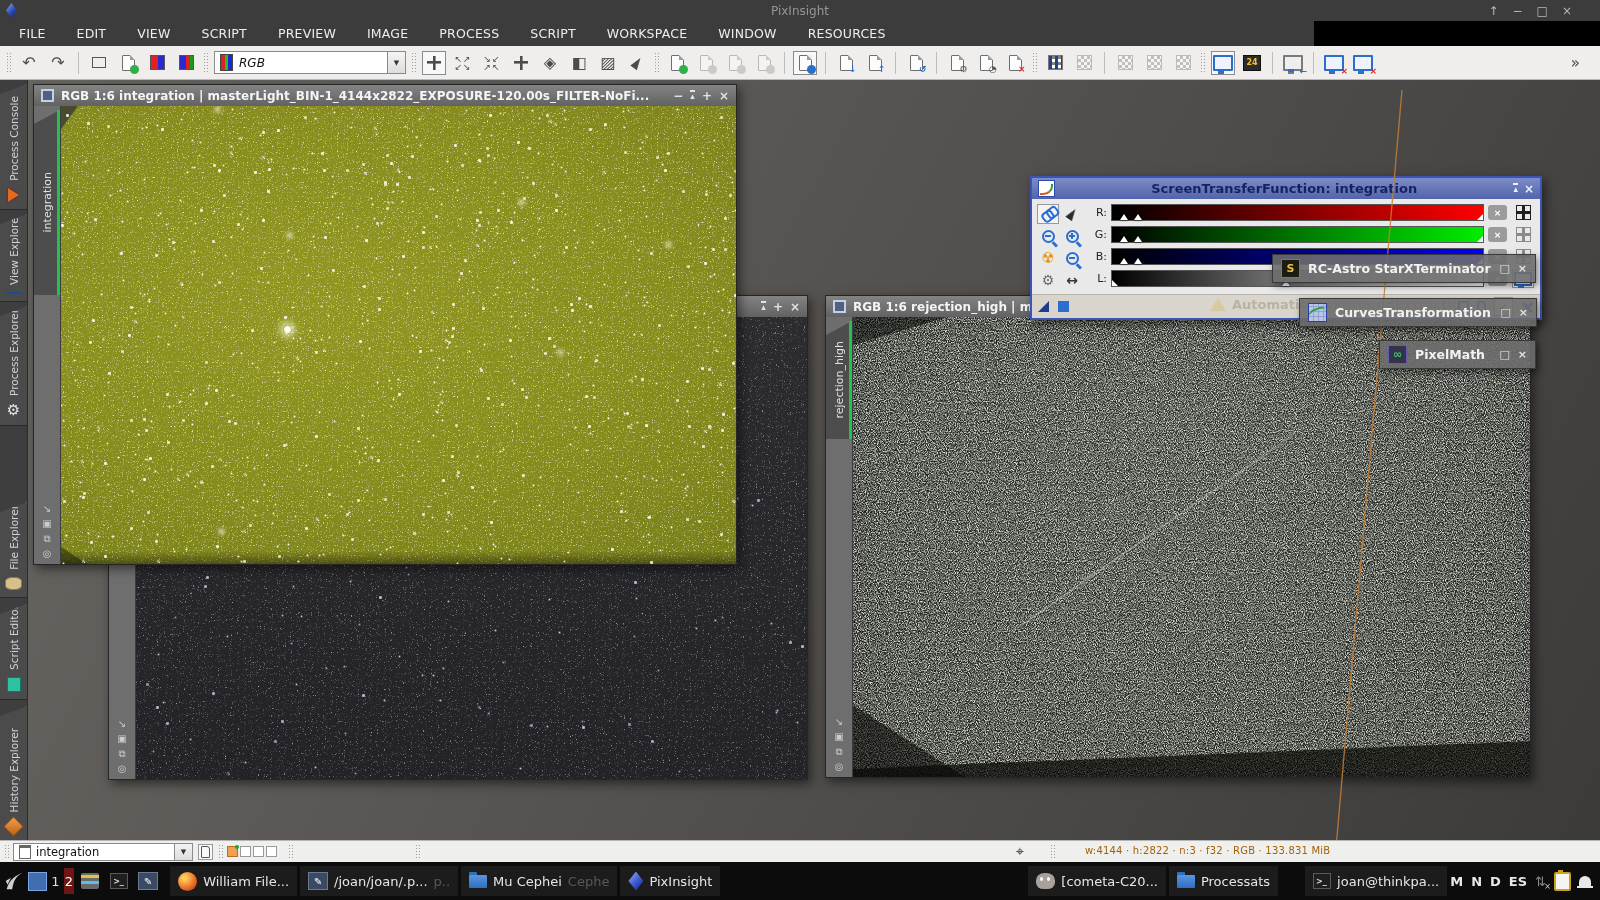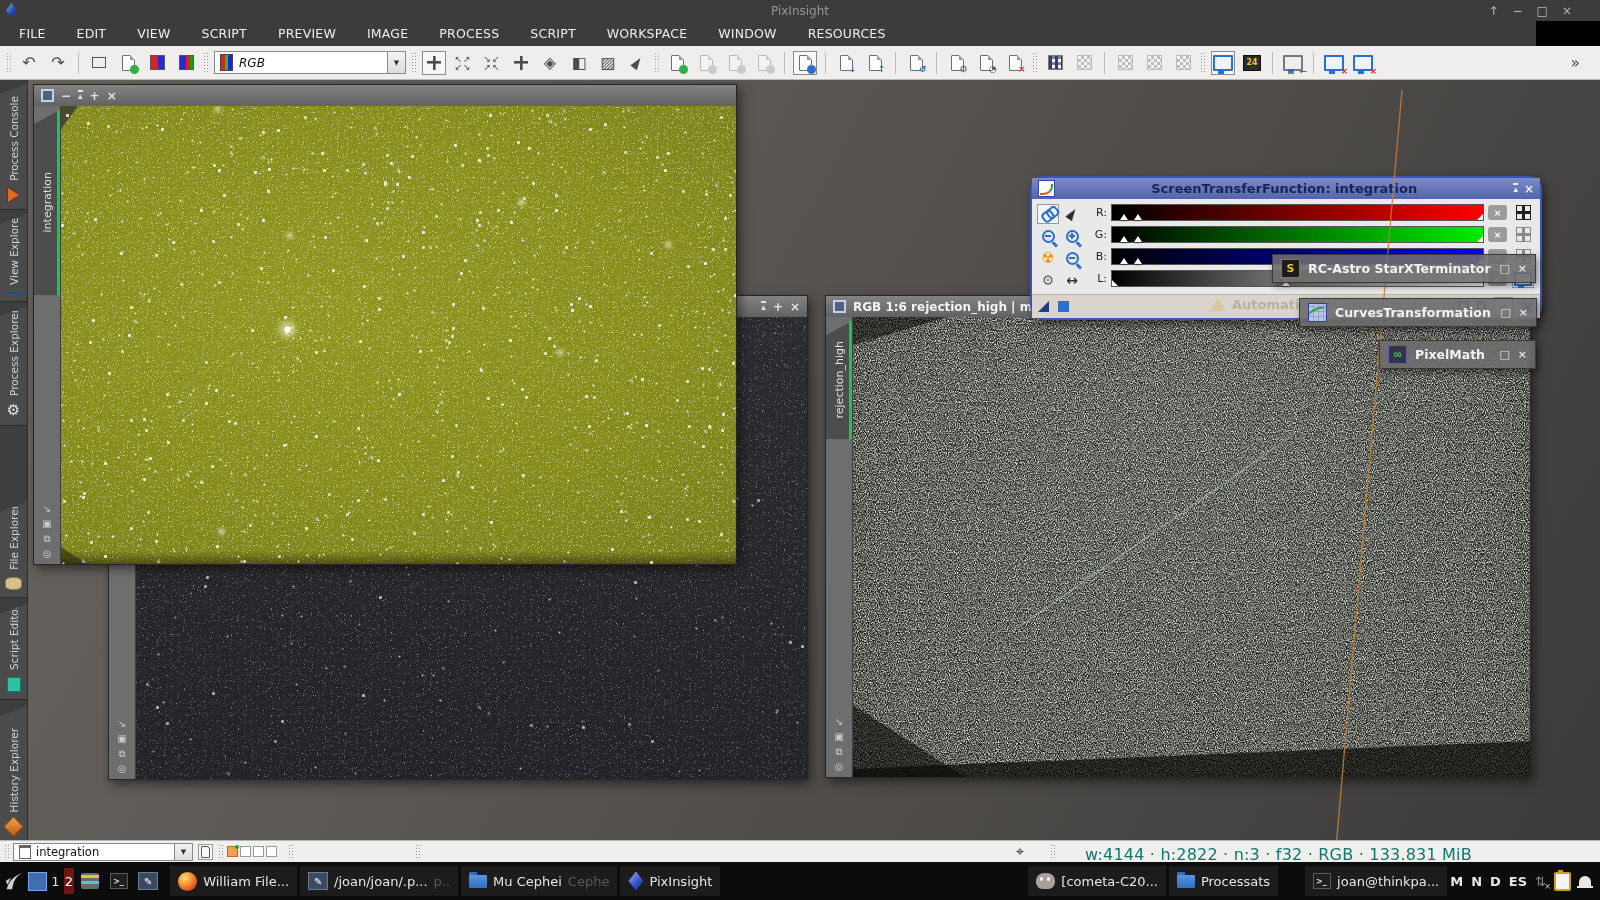--- a/index.html
+++ b/index.html
@@ -7,21 +7,21 @@
     font-family:"DejaVu Sans","Liberation Sans",sans-serif;-webkit-font-smoothing:antialiased;}
 
   
   .titlebar{position:absolute;left:0;top:0;width:1600px;height:21px;background:#3c3c3c;display:flex;align-items:center;}
   .pi-logo{width:11px;height:15px;margin-left:6px;background:linear-gradient(135deg,#8fb0f0,#2a4ab0 55%,#101c60);clip-path:polygon(50% 0,100% 50%,50% 100%,0 50%);}
   .tb-title{position:absolute;left:0;right:0;text-align:center;color:#969696;font-size:12px;}
   .wc{position:absolute;right:28px;top:0;height:21px;display:flex;gap:14px;align-items:center;color:#b9b9b9;font-size:12px;}
   .wc span{cursor:default;}
 
   
-  .menubar{position:absolute;left:0;top:21px;width:1536px;height:25px;background:#3c3c3c;display:flex;align-items:center;gap:31px;padding-left:19px;box-sizing:border-box;}
+  .menubar{position:absolute;left:0;top:21px;width:1314px;height:25px;background:#3c3c3c;display:flex;align-items:center;gap:31px;padding-left:19px;box-sizing:border-box;}
   .menubar span{color:#ededed;font-size:12.5px;letter-spacing:.2px;cursor:default;}
 
   
   .toolbar{position:absolute;left:0;top:46px;width:1600px;height:34px;background:#efeeec;border-bottom:1px solid #b9b9b9;display:flex;align-items:center;gap:5px;padding:0 6px;box-sizing:border-box;}
   .th{width:6px;height:22px;background-image:radial-gradient(circle,#9a9a9a 34%,transparent 36%);background-size:3px 3px;flex:none;}
   .tsep{width:1px;height:22px;background:#bdbdbd;margin:0 3px;flex:none;}
   .tb{width:24px;height:24px;flex:none;display:flex;align-items:center;justify-content:center;color:#4c4c4c;font-size:15px;position:relative;}
   .tb.boxed{border:1px solid #8a8a8a;background:#f8f8f8;box-sizing:border-box;}
   .tb.dim{opacity:.42;}
   .glyph16{font-size:16px;line-height:16px;}
@@ -152,21 +152,21 @@
   .sb-h{position:absolute;top:3px;width:5px;height:16px;background-image:radial-gradient(circle,#9a9a9a 34%,transparent 36%);background-size:3px 3px;}
   .sb-dd{position:absolute;left:13px;top:2px;width:180px;height:18px;background:#fff;border:1px solid #8a8a8a;display:flex;align-items:center;box-sizing:border-box;}
   .mini-win{width:10px;height:10px;border:1px solid #666;border-top:3px solid #666;margin:0 5px;flex:none;}
   .sb-dd .lab{flex:1;font-size:11.5px;color:#111;white-space:nowrap;overflow:hidden;}
   .sb-pg{position:absolute;left:198px;top:3px;width:15px;height:16px;border:1px solid #999;background:#f8f8f8;display:flex;align-items:center;justify-content:center;box-sizing:border-box;}
   .sb-pg i{display:block;width:7px;height:10px;border:1px solid #555;border-radius:1px 3px 1px 1px;}
   .sw{position:absolute;top:5px;width:11px;height:11px;border:1px solid #9a9a9a;background:#fff;box-sizing:border-box;}
   .sw.active{background:#f0a050;border-color:#b87018;}
   .sw.active::after{content:"";position:absolute;right:-2px;top:-2px;width:4px;height:4px;border-radius:50%;background:#1da53a;}
   .sb-cross{position:absolute;left:1016px;top:2px;font-size:14px;color:#3a3a3a;}
-  .sb-info{position:absolute;left:1085px;top:4px;font-size:16px;color:#0f766e;letter-spacing:.2px;white-space:nowrap;}
+  .sb-info{position:absolute;left:1085px;top:4px;font-size:10px;color:#a16207;letter-spacing:.2px;white-space:nowrap;}
 
   
   .taskbar{position:absolute;left:0;top:862px;width:1600px;height:38px;background:#0c0c0c;display:flex;align-items:center;gap:3px;padding:0 3px;box-sizing:border-box;}
   .tk-sq{flex:none;display:flex;align-items:center;justify-content:center;}
   .ic-menu{width:22px;height:24px;}
   .ic-pager{width:17px;height:17px;background:#3f6fb0;border:1px solid #7aa5e0;}
   .ws-btn{width:18px;height:26px;color:#ddd;font-size:13px;display:flex;align-items:center;justify-content:center;}
   .ws-btn.active{background:#6e1515;color:#fff;}
   .ic-files{width:18px;height:16px;background:#6a6a6a;border-radius:2px;position:relative;}
   .ic-files::before{content:"";position:absolute;left:0;top:2px;width:100%;height:3px;background:#e8c040;}
@@ -450,20 +450,21 @@
               <rect width="100%" height="100%" filter="url(#nzC)" opacity="0.8"></rect>
             </svg>
         <div class="stars" style="box-shadow: rgb(200, 204, 212) 161px 44px 1.5px 1.1px, rgb(184, 188, 196) 257px 162px 0px 0.35px, rgb(184, 188, 196) 58px 46px 0px 0.8px, rgb(184, 188, 196) 272px 209px 0px 0.35px, rgb(154, 160, 168) 58px 207px 0px 0.35px, rgb(184, 188, 196) 500px 281px 0px 0.35px, rgb(154, 160, 168) 46px 112px 0px 0.35px, rgb(154, 160, 168) 498px 319px 0px 0.35px, rgb(184, 188, 196) 27px 385px 0px 0.35px, rgb(184, 188, 196) 214px 264px 0px 0.35px, rgb(184, 188, 196) 549px 43px 0px 0.35px, rgb(200, 204, 212) 347px 72px 0px 0.35px, rgb(184, 188, 196) 654px 325px 0px 0.8px, rgb(200, 204, 212) 238px 224px 0px 0.35px, rgb(200, 204, 212) 71px 260px 0px 0.8px, rgb(184, 188, 196) 661px 405px 0px 0.35px, rgb(184, 188, 196) 262px 92px 0px 0.8px, rgb(154, 160, 168) 124px 79px 0px 0.8px, rgb(200, 204, 212) 329px 133px 0px 0.8px, rgb(154, 160, 168) 92px 456px 1.5px 1.1px, rgb(200, 204, 212) 492px 97px 0px 0.35px, rgb(200, 204, 212) 362px 43px 0px 0.35px, rgb(200, 204, 212) 423px 315px 0px 0.35px, rgb(154, 160, 168) 11px 367px 0px 0.8px, rgb(200, 204, 212) 470px 204px 0px 0.35px, rgb(200, 204, 212) 573px 194px 0px 0.35px, rgb(200, 204, 212) 399px 2px 0px 0.8px, rgb(200, 204, 212) 21px 390px 0px 0.8px, rgb(200, 204, 212) 374px 220px 0px 0.8px, rgb(184, 188, 196) 393px 40px 0px 0.35px, rgb(200, 204, 212) 118px 196px 0px 0.35px, rgb(200, 204, 212) 179px 450px 0px 0.35px, rgb(200, 204, 212) 304px 383px 0px 0.35px, rgb(154, 160, 168) 352px 396px 0px 0.35px, rgb(200, 204, 212) 135px 36px 0px 0.8px, rgb(184, 188, 196) 533px 180px 0px 0.35px, rgb(200, 204, 212) 487px 12px 0px 0.35px, rgb(184, 188, 196) 71px 177px 0px 0.35px, rgb(200, 204, 212) 569px 61px 0px 0.35px, rgb(200, 204, 212) 666px 329px 0px 0.8px, rgb(184, 188, 196) 146px 298px 0px 0.35px, rgb(200, 204, 212) 486px 129px 0px 0.35px, rgb(184, 188, 196) 640px 395px 0px 0.35px, rgb(154, 160, 168) 569px 25px 0px 0.35px, rgb(184, 188, 196) 396px 185px 0px 0.35px, rgb(184, 188, 196) 29px 77px 0px 0.35px, rgb(154, 160, 168) 223px 307px 0px 0.35px, rgb(154, 160, 168) 188px 33px 0px 0.35px, rgb(184, 188, 196) 426px 88px 0px 0.8px, rgb(154, 160, 168) 208px 349px 0px 0.35px, rgb(154, 160, 168) 54px 93px 0px 0.35px, rgb(154, 160, 168) 298px 15px 0px 0.8px, rgb(154, 160, 168) 392px 74px 0px 0.35px, rgb(200, 204, 212) 447px 410px 0px 0.8px, rgb(200, 204, 212) 601px 181px 0px 0.35px, rgb(184, 188, 196) 31px 406px 0px 0.8px, rgb(184, 188, 196) 286px 358px 0px 0.35px, rgb(184, 188, 196) 312px 284px 0px 0.35px, rgb(154, 160, 168) 258px 231px 0px 0.35px, rgb(184, 188, 196) 443px 132px 0px 0.35px, rgb(184, 188, 196) 146px 404px 0px 0.8px, rgb(200, 204, 212) 386px 119px 0px 0.35px, rgb(184, 188, 196) 254px 94px 0px 0.35px, rgb(200, 204, 212) 22px 337px 0px 0.35px, rgb(200, 204, 212) 263px 339px 0px 0.35px, rgb(184, 188, 196) 471px 212px 0px 0.35px, rgb(184, 188, 196) 165px 299px 0px 0.35px, rgb(154, 160, 168) 270px 250px 0px 0.35px, rgb(184, 188, 196) 53px 61px 1.5px 1.1px, rgb(200, 204, 212) 467px 120px 0px 0.8px, rgb(184, 188, 196) 135px 234px 0px 0.35px, rgb(154, 160, 168) 543px 454px 0px 0.35px, rgb(200, 204, 212) 275px 189px 0px 0.35px, rgb(200, 204, 212) 579px 69px 0px 0.35px, rgb(200, 204, 212) 419px 25px 0px 0.8px, rgb(184, 188, 196) 274px 135px 0px 0.35px, rgb(154, 160, 168) 561px 248px 0px 0.35px, rgb(154, 160, 168) 189px 64px 0px 0.35px, rgb(184, 188, 196) 245px 101px 0px 0.35px, rgb(154, 160, 168) 522px 353px 0px 0.35px, rgb(200, 204, 212) 292px 77px 0px 0.35px, rgb(184, 188, 196) 77px 376px 0px 0.8px, rgb(154, 160, 168) 39px 300px 0px 0.35px, rgb(200, 204, 212) 160px 367px 0px 0.35px, rgb(154, 160, 168) 155px 326px 0px 0.35px, rgb(200, 204, 212) 616px 188px 0px 0.35px, rgb(200, 204, 212) 297px 358px 0px 0.35px, rgb(184, 188, 196) 109px 445px 0px 0.35px, rgb(154, 160, 168) 336px 175px 0px 0.35px, rgb(200, 204, 212) 641px 393px 0px 0.35px, rgb(154, 160, 168) 446px 404px 0px 0.35px, rgb(200, 204, 212) 192px 34px 0px 0.35px, rgb(184, 188, 196) 60px 128px 0px 0.8px, rgb(184, 188, 196) 343px 390px 1.5px 1.1px, rgb(154, 160, 168) 398px 60px 0px 0.35px, rgb(154, 160, 168) 14px 109px 0px 0.8px, rgb(200, 204, 212) 484px 203px 0px 0.35px, rgb(154, 160, 168) 139px 424px 0px 0.8px, rgb(184, 188, 196) 91px 319px 0px 0.35px, rgb(184, 188, 196) 516px 424px 0px 0.8px, rgb(154, 160, 168) 209px 416px 0px 0.35px, rgb(154, 160, 168) 204px 226px 0px 0.35px, rgb(154, 160, 168) 367px 345px 0px 0.35px, rgb(184, 188, 196) 157px 4px 0px 0.35px, rgb(154, 160, 168) 190px 351px 0px 0.35px, rgb(154, 160, 168) 17px 434px 0px 0.35px, rgb(200, 204, 212) 499px 265px 0px 0.8px, rgb(154, 160, 168) 493px 407px 0px 0.8px, rgb(154, 160, 168) 587px 111px 0px 0.35px, rgb(200, 204, 212) 579px 303px 0px 0.35px, rgb(200, 204, 212) 413px 282px 0px 0.35px, rgb(154, 160, 168) 346px 214px 0px 0.35px, rgb(184, 188, 196) 307px 351px 0px 0.35px, rgb(200, 204, 212) 598px 51px 0px 0.35px, rgb(200, 204, 212) 227px 236px 0px 0.35px, rgb(200, 204, 212) 41px 132px 0px 0.8px, rgb(154, 160, 168) 563px 453px 0px 0.35px, rgb(184, 188, 196) 54px 422px 0px 0.35px, rgb(154, 160, 168) 462px 100px 0px 0.35px, rgb(154, 160, 168) 272px 257px 0px 0.35px, rgb(154, 160, 168) 395px 408px 0px 0.8px, rgb(184, 188, 196) 411px 409px 0px 0.35px, rgb(154, 160, 168) 235px 5px 0px 0.35px, rgb(200, 204, 212) 301px 100px 0px 0.35px, rgb(200, 204, 212) 227px 378px 0px 0.8px, rgb(200, 204, 212) 123px 49px 0px 0.8px, rgb(184, 188, 196) 157px 269px 0px 0.35px, rgb(184, 188, 196) 181px 3px 0px 0.35px, rgb(184, 188, 196) 69px 269px 0px 0.8px, rgb(154, 160, 168) 219px 456px 0px 0.35px, rgb(184, 188, 196) 526px 43px 0px 0.8px, rgb(200, 204, 212) 290px 242px 0px 0.8px, rgb(154, 160, 168) 393px 215px 0px 0.8px, rgb(200, 204, 212) 484px 155px 0px 0.8px, rgb(200, 204, 212) 198px 109px 0px 0.8px, rgb(184, 188, 196) 205px 137px 0px 0.35px, rgb(184, 188, 196) 336px 151px 0px 0.35px, rgb(184, 188, 196) 336px 188px 0px 0.35px, rgb(154, 160, 168) 151px 137px 0px 0.35px, rgb(184, 188, 196) 248px 383px 0px 0.35px, rgb(154, 160, 168) 586px 300px 0px 0.35px, rgb(200, 204, 212) 384px 451px 0px 0.35px, rgb(184, 188, 196) 335px 102px 0px 0.35px, rgb(200, 204, 212) 359px 313px 0px 0.35px, rgb(200, 204, 212) 244px 280px 0px 0.8px, rgb(184, 188, 196) 622px 183px 0px 0.8px, rgb(184, 188, 196) 560px 311px 0px 0.35px, rgb(184, 188, 196) 302px 236px 0px 0.35px, rgb(200, 204, 212) 384px 55px 0px 0.35px, rgb(184, 188, 196) 635px 306px 0px 0.35px;"></div>
           </div>
       </div>
     </div>
 
     <div class="win" style="left:33px;top:4px;width:704px;height:481px;z-index:2;">
       <div class="win-tb">
         <span class="win-ic"></span>
+        <span class="win-title">RGB 1:6 integration | masterLight_BIN-1_4144x2822_EXPOSURE-120.00s_FILTER-NoFi...</span>
         <span class="wbtn">−</span>
         <span class="wbtn shade">▴</span>
         <span class="wbtn">+</span>
         <span class="wbtn">×</span>
       </div>
       <div class="win-body">
         <div class="win-strip">
           <div class="vtab" style="top:4px;height:185px;">
             <span>integration</span>
           </div>
@@ -519,21 +520,21 @@
           <div class="wedge" style="left:0;bottom:0;width:112px;height:72px;background:rgba(8,9,5,.6);clip-path:polygon(0 0,0 100%,100% 100%);"></div>
           <div class="wedge" style="left:0;right:0;bottom:0;height:58px;background:rgba(8,9,4,.7);clip-path:polygon(0 100%,100% 100%,100% 38%,0 86%);"></div>
         </div>
       </div>
     </div>
 
     <svg class="guideline" style="z-index:8;">
       <line x1="1402" y1="10" x2="1336" y2="768" stroke="#c77f35" stroke-width="1.3" opacity="0.85"></line>
     </svg>
 
-    <div class="stf" style="z-index:7;border-radius:14px;">
+    <div class="stf" style="z-index:7;">
       <div class="stf-tb">
         <span class="stf-ico"></span>
         <span class="stf-title">ScreenTransferFunction: integration</span>
         <span class="stf-tbtn shade">▴</span>
         <span class="stf-tbtn">×</span>
       </div>
       <div class="stf-main">
         <div class="stf-tools">
           <span class="sbtn raised">
               <i class="ic-link"></i>

